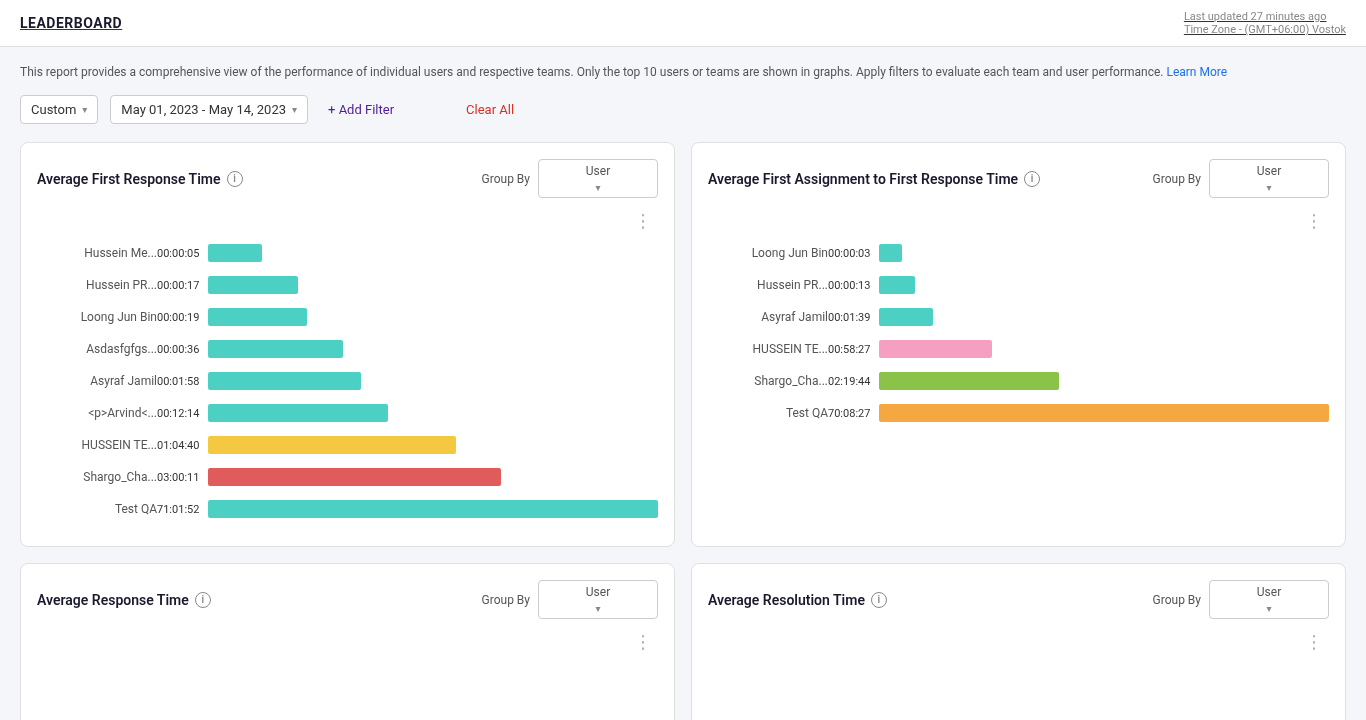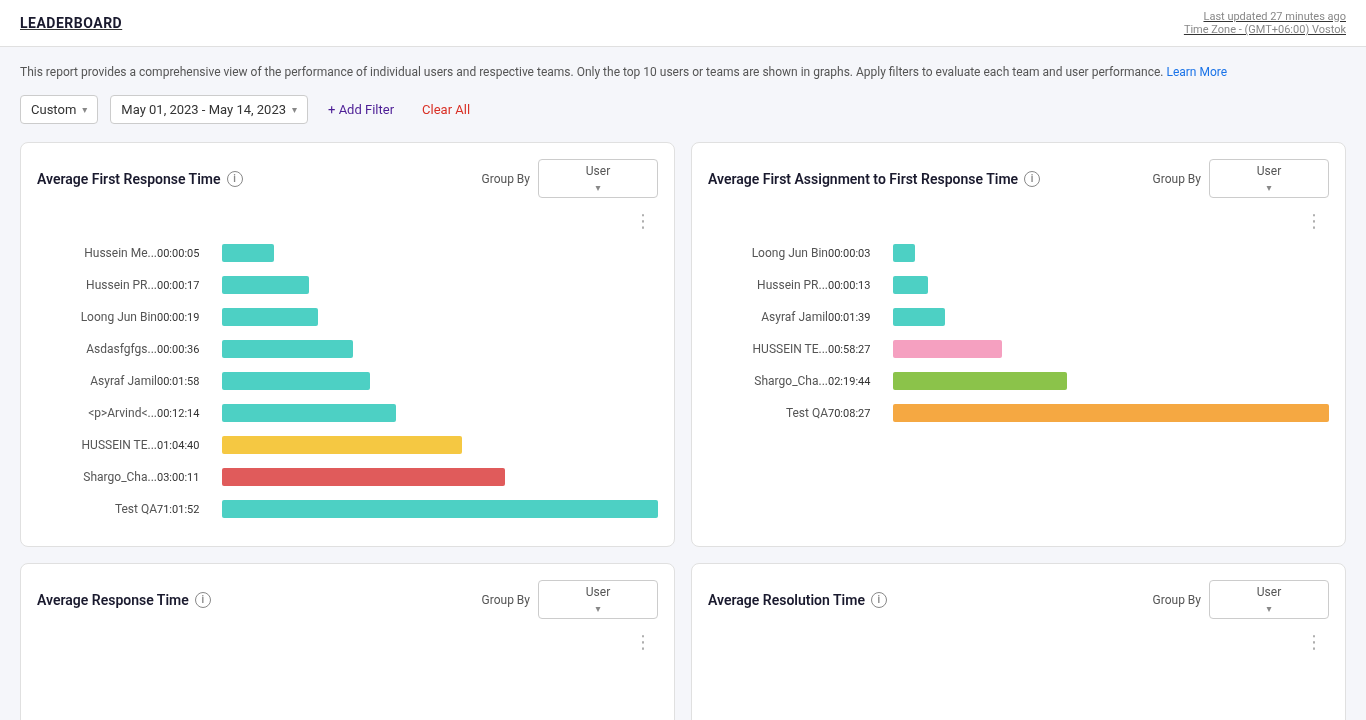--- a/index.html
+++ b/index.html
@@ -1,49 +1,49 @@
 <!DOCTYPE html>
 <html><head>
   <meta charset="utf-8">
   <style>
     * { box-sizing: border-box; margin: 0; padding: 0; }
     body { font-family: -apple-system, BlinkMacSystemFont, 'Segoe UI', Roboto, sans-serif; background: #f5f6fa; font-size: 13px; color: #333; }
 
     .header { background: #fff; padding: 10px 20px; border-bottom: 1px solid #e0e0e0; display: flex; align-items: center; justify-content: space-between; text-decoration: underline; }
     .header-title { font-size: 14px; font-weight: 700; color: #1a1a2e; letter-spacing: 0.5px; }
-    .header-meta { text-align: right; font-size: 11px; color: #888; }
+    .header-meta { font-size: 11px; color: #888; }
 
     .page-body { padding: 16px 20px; }
 
     .info-bar { font-size: 12px; color: #555; margin-bottom: 14px; line-height: 1.5; }
     .info-bar a { color: #1a73e8; text-decoration: none; }
 
     .filters { display: flex; align-items: center; gap: 12px; margin-bottom: 18px; }
     .filter-select { display: flex; align-items: center; border: 1px solid #ccc; border-radius: 4px; background: #fff; padding: 6px 10px; font-size: 13px; cursor: pointer; gap: 6px; }
     .date-range-filter { display: flex; align-items: center; border: 1px solid #ccc; border-radius: 4px; background: #fff; padding: 6px 10px; font-size: 13px; cursor: pointer; gap: 6px; text-align: center; }
     .chevron-down { font-size: 10px; color: #888; }
     .add-filter-btn { display: flex; align-items: center; gap: 4px; color: #4c1d95; font-size: 13px; cursor: pointer; padding: 6px 8px; border-radius: 4px; }
-    .clear-all-btn { color: #d93025; font-size: 13px; cursor: pointer; padding: 6px 8px; border-radius: 4px; }
+    .clear-all-btn { color: #d93025; font-size: 13px; cursor: pointer; padding: 6px 8px; border-radius: 4px; margin-left: 44px; }
 
     .charts-grid { display: grid; grid-template-columns: 1fr 1fr; gap: 16px; }
     .chart-card { background: #fff; border-radius: 8px; border: 1px solid #e0e0e0; padding: 16px; }
 
     .chart-header { display: flex; align-items: center; justify-content: space-between; margin-bottom: 12px; }
     .chart-title { display: flex; align-items: flex-start; gap: 6px; font-size: 14px; font-weight: 600; color: #1a1a2e; }
     .info-icon { width: 16px; height: 16px; border-radius: 50%; border: 1px solid #888; display: inline-flex; align-items: center; justify-content: center; font-size: 10px; color: #888; cursor: pointer; }
     .group-by-area { display: flex; align-items: center; gap: 8px; font-size: 12px; color: #555; }
     .group-by-select { display: flex; align-items: center; border: 1px solid #ccc; border-radius: 4px; padding: 4px 8px; font-size: 12px; background: #fff; cursor: pointer; gap: 4px; min-width: 120px; justify-content: space-between; flex-direction: column; }
 
     .chart-body { position: relative; min-height: 320px; }
     .three-dots { color: #aaa; font-size: 18px; cursor: pointer; line-height: 1; padding: 2px 6px; border-radius: 4px; }
 
     .bar-chart { padding: 8px 0 0 0; }
     .bar-row { display: flex; align-items: center; margin-bottom: 14px; }
     .bar-label { width: 120px; text-align: right; font-size: 12px; color: #555; padding-right: 0; flex-shrink: 0; }
-    .bar-value-label { font-size: 11px; color: #333; width: 65px; flex-shrink: 0; }
+    .bar-value-label { font-size: 11px; color: #333; width: 51px; flex-shrink: 0; }
     .bar-container { flex: 1; height: 18px; position: relative; }
     .bar { height: 100%; border-radius: 2px; }
 
     .dots-menu { display: flex; justify-content: flex-end; margin-bottom: 4px; }
   </style>
 </head>
 <body>
 
 <div class="header">
   <span class="header-title">LEADERBOARD</span>

